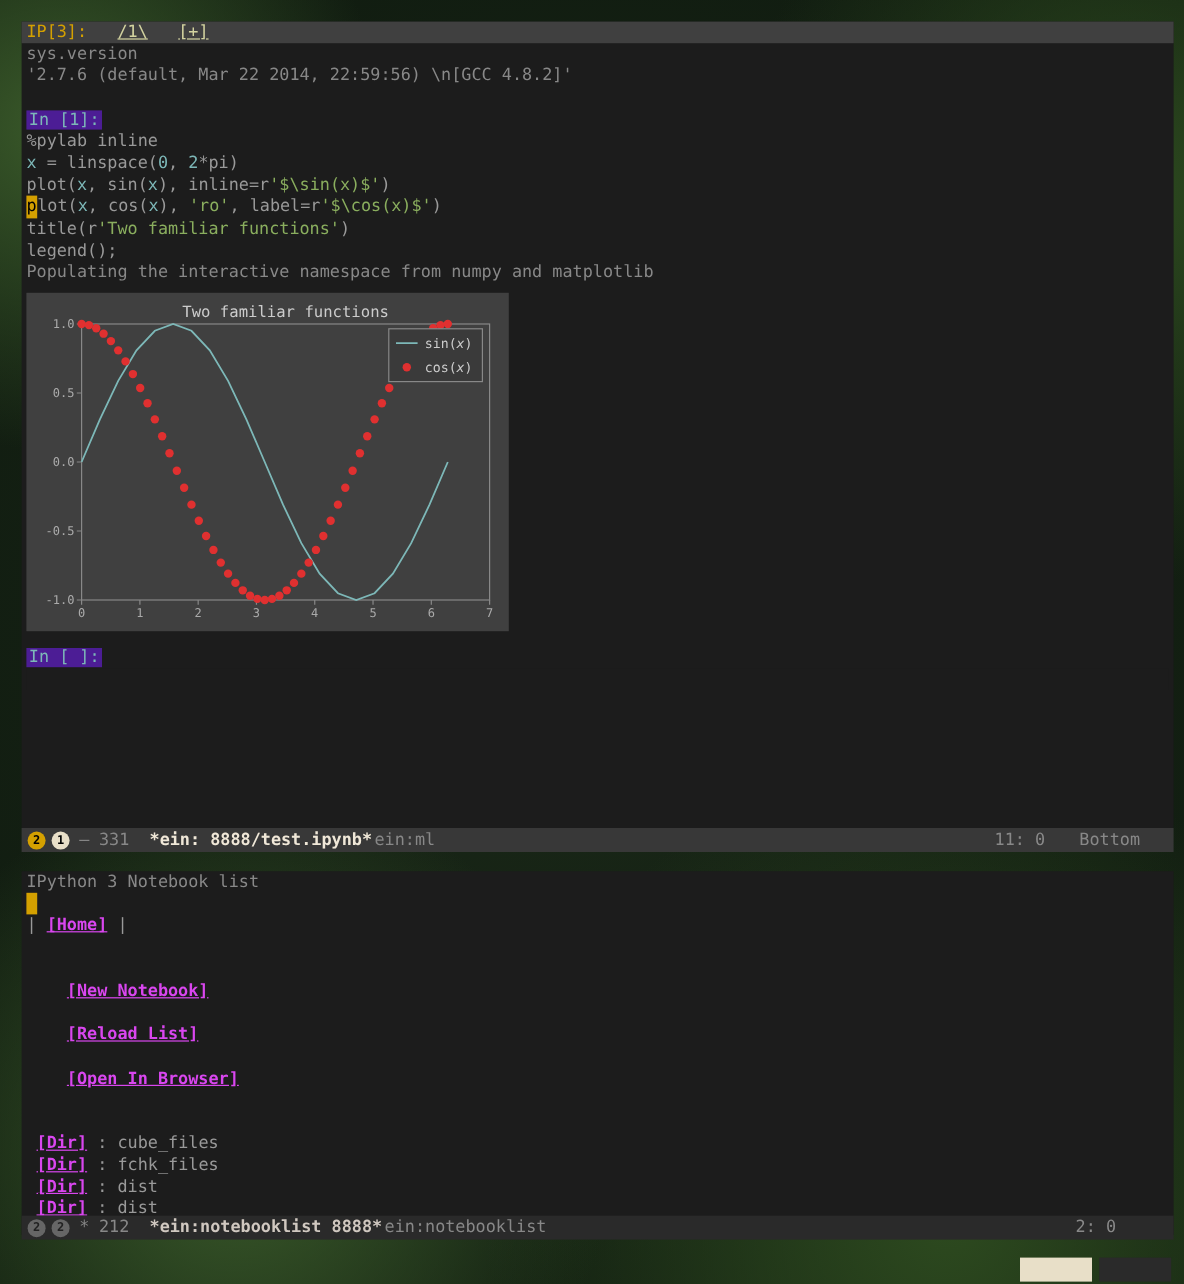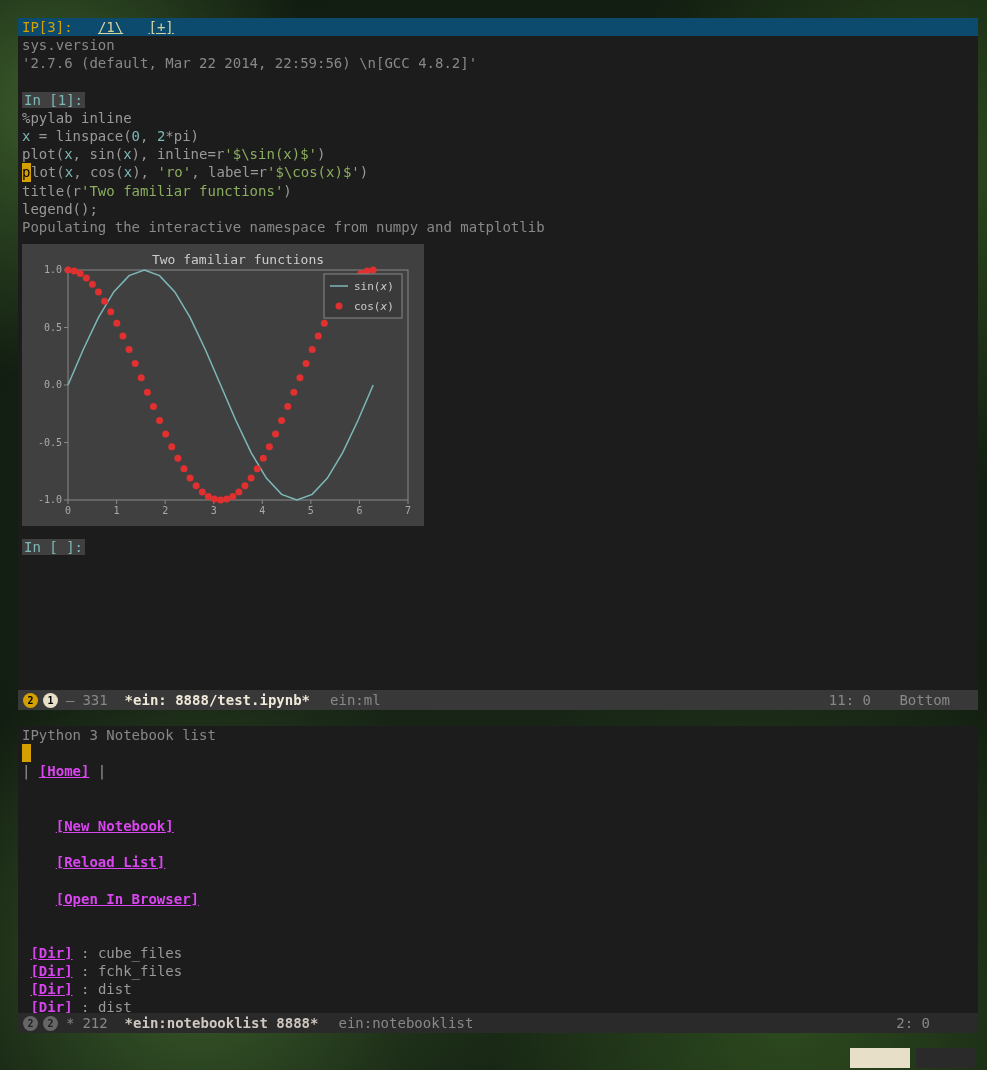--- a/index.html
+++ b/index.html
@@ -50,37 +50,37 @@
 .ind-circle {
   width: 15px; height: 15px; border-radius: 50%;
   display: flex; align-items: center; justify-content: center;
   font-size: 10px; font-weight: bold;
   margin-left: 5px;
 }
 .ind-active-bg { background: #d4a000; color: #000; }
 .ind-inactive-bg { background: #666; color: #222; }
 .modeline .dash { color: #888; margin: 0 8px; }
 .modeline .buf { color: #d0c8c0; font-weight: bold; }
-.modeline .mode { color: #888; margin-left: 20px; }
+.modeline .mode { color: #888; margin-left: 2px; }
 .modeline .right { margin-left: auto; color: #888; padding-right: 28px; }
 .modeline .pos { margin-right: 20px; }
 .modeline-top.active { background: #383838; }
 .modeline-top.active .buf { color: #f0e8d8; }
 .header-row {
-  background: #0c4a6e;
+  background: #404040;
   padding: 0 4px;
 }
 .header-row .label { color: #d4a000; }
 .header-row .link { color: #d4d4a0; text-decoration: underline; }
 .gray { color: #999; }
 .dim { color: #888; }
 .teal { color: #7db8b8; }
 .green { color: #8aae5e; }
 .prompt {
-  background: #404040;
+  background: #4c1d95;
   color: #7db8b8;
   padding: 0 2px;
 }
 .cursor-block {
   background: #d4a000;
   color: #000;
   display: inline-block;
   width: 9px;
 }
 .code-line { white-space: pre; padding-left: 4px; }

